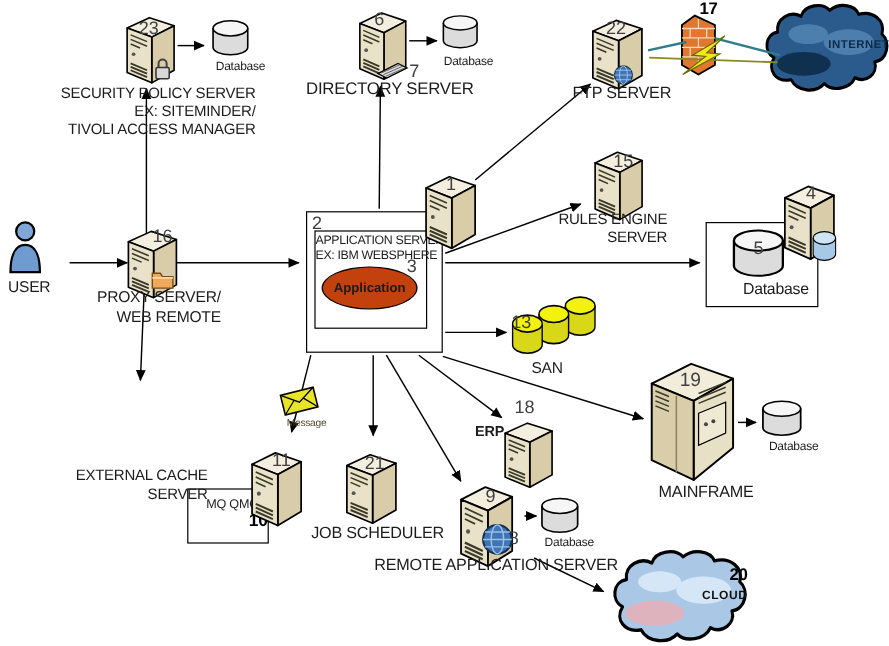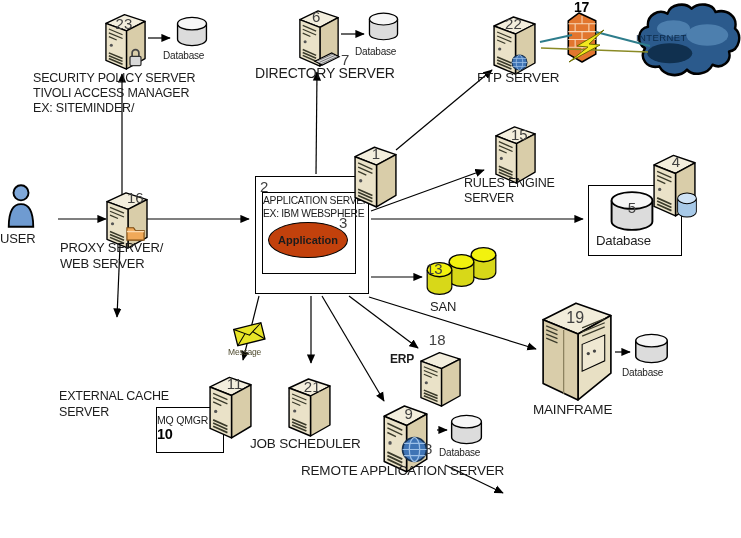--- a/index.html
+++ b/index.html
@@ -2,21 +2,21 @@
 <html><head>
 <meta charset="utf-8">
 <style>
   html,body{margin:0;padding:0;background:#fff;}
   .canvas{position:relative;width:741px;height:538px;background:#ffffff;
           font-family:"Liberation Sans",sans-serif;overflow:hidden;}
   .node{position:absolute;}
   .glyph{position:absolute;inset:0;width:100%;height:100%;display:block;z-index:1;}
   .num{position:absolute;left:44%;top:8%;font-weight:normal;font-size:15px;color:#404040;
        line-height:1;z-index:2;white-space:nowrap;}
-  .lbl{position:absolute;color:#1c1c1c;font-size:12.5px;line-height:15px;text-align:left;
+  .lbl{position:absolute;color:#1c1c1c;font-size:12.5px;line-height:15px;text-align:right;
        letter-spacing:-0.2px;z-index:3;white-space:nowrap;}
   .lbl-sm{font-size:10px;line-height:11px;}
   .wires{position:absolute;left:0;top:0;z-index:1;}
   .wires line{stroke:#000;stroke-width:1.2;}
   .rectbox{position:absolute;background:#fff;border:1.5px solid #000;box-sizing:border-box;z-index:2;}
   .cyl-white{--cyl-top:#f6f6f6;--cyl-body:#dcdcdc;}
   .cyl-yellow{--cyl-top:#f2f20e;--cyl-body:#d8d818;}
   .cyl-blue{--cyl-top:#cfe3f6;--cyl-body:#a7c9e8;}
   .cloud-internet{--cloud-fill:#2b5a8c;--cloud-puff:#4d7fae;--cloud-shade:#10304f;}
   .cloud-20{--cloud-fill:#aac8e6;--cloud-puff:#d5e7f7;--cloud-shade:#dfb3bd;}
@@ -74,43 +74,43 @@
   </svg>
 
     <span class="num" style="left:50%;top:5%">16</span>
     <svg style="position:absolute;left:21px;top:35px;width:21px;height:21px;z-index:3" viewBox="0 0 22 20">
       <path d="M2,5 h7 l2,3 h9 v10 h-18 z" fill="#f0a959" stroke="#7a4a10" stroke-width="1.2"></path>
       <path d="M2,9 h18" stroke="#fbd9ae" stroke-width="1.5"></path>
     </svg>
   </div>
   <div class="lbl" style="left:60px;top:240px;width:124px;font-size:13px;line-height:16px">
     <div>PROXY SERVER/</div>
-    <div>WEB SERVER</div>
+    <div>WEB REMOTE</div>
   </div>
 
   <div class="node" style="left:103px;top:9px;width:45px;height:61px;z-index:2">
   <svg class="glyph" viewBox="0 0 46 64" preserveAspectRatio="none">
     <polygon points="3,15 22,6 43,13 24,23" fill="#f3eedd" stroke="#000" stroke-width="1.4" stroke-linejoin="round"></polygon>
     <polygon points="24,23 43,13 43,52 24,63" fill="#d9cda9" stroke="#000" stroke-width="1.4" stroke-linejoin="round"></polygon>
     <polygon points="3,15 24,23 24,63 3,54" fill="#eae2c8" stroke="#000" stroke-width="1.4" stroke-linejoin="round"></polygon>
     <path d="M6,21 L20,27 M6,25 L20,31 M6,29 L14,32.5" stroke="#3a3a2a" stroke-width="1.3" fill="none"></path>
     <circle cx="8.5" cy="38" r="1.6" fill="#555"></circle>
     <path d="M6,46 L20,52 M6,49 L20,55 M6,52 L20,58" stroke="#3a3a2a" stroke-width="1.6" fill="none"></path>
   </svg>
 
     <span class="num" style="left:28%;top:12%">23</span>
     <svg style="position:absolute;left:24px;top:38px;width:17px;height:22px;z-index:3" viewBox="0 0 20 26">
       <path d="M6,11 V7 a4,4 0 0 1 8,0 v4" fill="none" stroke="#444" stroke-width="2"></path>
       <rect x="3.5" y="11" width="13" height="11" rx="1.5" fill="#d8d8d8" stroke="#333" stroke-width="1.5"></rect>
     </svg>
   </div>
   <div class="lbl" style="left:33px;top:71px;width:180px;line-height:15.2px">
     <div>SECURITY POLICY SERVER</div>
+    <div>EX: SITEMINDER/</div>
     <div>TIVOLI ACCESS MANAGER</div>
-    <div>EX: SITEMINDER/</div>
   </div>
   <div class="node cyl-white" style="left:175px;top:15px;width:34px;height:33px;z-index:2">
   <svg class="glyph" viewBox="0 0 40 42" preserveAspectRatio="none">
     <path d="M3,11 L3,31 A17,8 0 0 0 37,31 L37,11" fill="var(--cyl-body,#dcdcdc)" stroke="#000" stroke-width="1.6"></path>
     <ellipse cx="20" cy="11" rx="17" ry="8" fill="var(--cyl-top,#f5f5f5)" stroke="#000" stroke-width="1.6"></ellipse>
   </svg>
 </div>
   <div class="lbl lbl-sm" style="left:163px;top:50px;width:58px">Database</div>
 
   <div class="node" style="left:297px;top:5px;width:44px;height:62px;z-index:2">
@@ -168,21 +168,21 @@
     </svg>
   </div>
   <div class="node cloud-internet" style="left:636px;top:2px;width:105px;height:76px;z-index:2">
   <svg class="glyph" viewBox="0 0 140 92" preserveAspectRatio="none">
     <path d="M31,78 C14,81 4,68 12,56 C0,50 2,32 16,30 C14,16 30,8 42,14 C46,2 66,0 74,8 C84,0 102,2 106,12 C122,8 136,18 132,32 C142,40 138,58 124,60 C128,72 114,82 102,76 C96,88 76,90 68,82 C58,92 38,90 31,78 Z" fill="var(--cloud-fill,#88a)" stroke="#000" stroke-width="3.2" stroke-linejoin="round"></path>
     <ellipse cx="45" cy="62" rx="30" ry="12" fill="var(--cloud-shade,transparent)"></ellipse>
     <ellipse cx="95" cy="40" rx="28" ry="13" fill="var(--cloud-puff,transparent)"></ellipse>
     <ellipse cx="50" cy="32" rx="22" ry="10" fill="var(--cloud-puff,transparent)"></ellipse>
   </svg>
 
-    <span class="lbl" style="left:0;top:28px;width:100%;font-size:9.5px;font-weight:400;letter-spacing:0.4px;color:#0d2b4a">INTERNET</span>
+    <span class="lbl" style="left:0;top:28px;width:100%;font-size:9.5px;font-weight:700;letter-spacing:0.4px;color:#0d2b4a">INTERNET</span>
   </div>
   <svg style="position:absolute;left:536px;top:24px;width:120px;height:42px;z-index:3" viewBox="0 0 120 42">
     <line x1="4" y1="18" x2="36" y2="11" stroke="#2e7d8c" stroke-width="2"></line>
     <line x1="60" y1="8" x2="114" y2="22" stroke="#2e7d8c" stroke-width="2"></line>
     <line x1="5" y1="24" x2="112" y2="28" stroke="#8a8a25" stroke-width="1.6"></line>
     <polygon points="68,6 41,22 52,23 33,38 64,21 53,20" fill="#f2e71f" stroke="#6a6a00" stroke-width="1"></polygon>
   </svg>
 
   <div class="node" style="left:352px;top:141px;width:47px;height:67px;z-index:3">
   <svg class="glyph" viewBox="0 0 46 64" preserveAspectRatio="none">
@@ -268,21 +268,21 @@
     <ellipse cx="20" cy="11" rx="17" ry="8" fill="var(--cyl-top,#f5f5f5)" stroke="#000" stroke-width="1.6"></ellipse>
   </svg>
 </div>
   <div class="node cyl-yellow" style="left:425px;top:260px;width:29px;height:37px;z-index:4">
   <svg class="glyph" viewBox="0 0 40 42" preserveAspectRatio="none">
     <path d="M3,11 L3,31 A17,8 0 0 0 37,31 L37,11" fill="var(--cyl-body,#dcdcdc)" stroke="#000" stroke-width="1.6"></path>
     <ellipse cx="20" cy="11" rx="17" ry="8" fill="var(--cyl-top,#f5f5f5)" stroke="#000" stroke-width="1.6"></ellipse>
   </svg>
 </div>
   <span class="num" style="left:426px;top:261px;z-index:5">13</span>
-  <div class="lbl" style="left:430px;top:299px;width:56px;font-size:13px">SAN</div>
+  <div class="lbl" style="left:413px;top:299px;width:56px;font-size:13px">SAN</div>
 
   <div class="lbl" style="left:59px;top:389px;width:114px;line-height:15.5px">
     <div>EXTERNAL CACHE</div>
     <div>SERVER</div>
   </div>
 
   <div class="node" style="left:231px;top:321px;width:38px;height:28px;z-index:3">
     <svg class="glyph" viewBox="0 0 38 30">
       <g transform="rotate(-14 19 13)">
         <rect x="3" y="5" width="30" height="18" fill="#e8e427" stroke="#000" stroke-width="1.4"></rect>
@@ -379,14 +379,25 @@
   </div>
   <div class="lbl" style="left:533px;top:402px;width:95px;font-size:13.5px">MAINFRAME</div>
   <div class="node cyl-white" style="left:633px;top:332px;width:37px;height:33px;z-index:2">
   <svg class="glyph" viewBox="0 0 40 42" preserveAspectRatio="none">
     <path d="M3,11 L3,31 A17,8 0 0 0 37,31 L37,11" fill="var(--cyl-body,#dcdcdc)" stroke="#000" stroke-width="1.6"></path>
     <ellipse cx="20" cy="11" rx="17" ry="8" fill="var(--cyl-top,#f5f5f5)" stroke="#000" stroke-width="1.6"></ellipse>
   </svg>
 </div>
   <div class="lbl lbl-sm" style="left:622px;top:367px;width:60px">Database</div>
 
+  <div class="node cloud-20" style="left:509px;top:457px;width:114px;height:80px;z-index:2">
+  <svg class="glyph" viewBox="0 0 140 92" preserveAspectRatio="none">
+    <path d="M31,78 C14,81 4,68 12,56 C0,50 2,32 16,30 C14,16 30,8 42,14 C46,2 66,0 74,8 C84,0 102,2 106,12 C122,8 136,18 132,32 C142,40 138,58 124,60 C128,72 114,82 102,76 C96,88 76,90 68,82 C58,92 38,90 31,78 Z" fill="var(--cloud-fill,#88a)" stroke="#000" stroke-width="3.2" stroke-linejoin="round"></path>
+    <ellipse cx="45" cy="62" rx="30" ry="12" fill="var(--cloud-shade,transparent)"></ellipse>
+    <ellipse cx="95" cy="40" rx="28" ry="13" fill="var(--cloud-puff,transparent)"></ellipse>
+    <ellipse cx="50" cy="32" rx="22" ry="10" fill="var(--cloud-puff,transparent)"></ellipse>
+  </svg>
+
+    <span class="lbl" style="left:0;top:14px;width:100%;font-size:14px;font-weight:bold;color:#000">20</span>
+    <span class="lbl" style="left:0;top:32px;width:100%;font-size:10px;font-weight:bold;letter-spacing:0.5px;color:#111">CLOUD</span>
+  </div>
 
 </div>
 
 </body></html>

